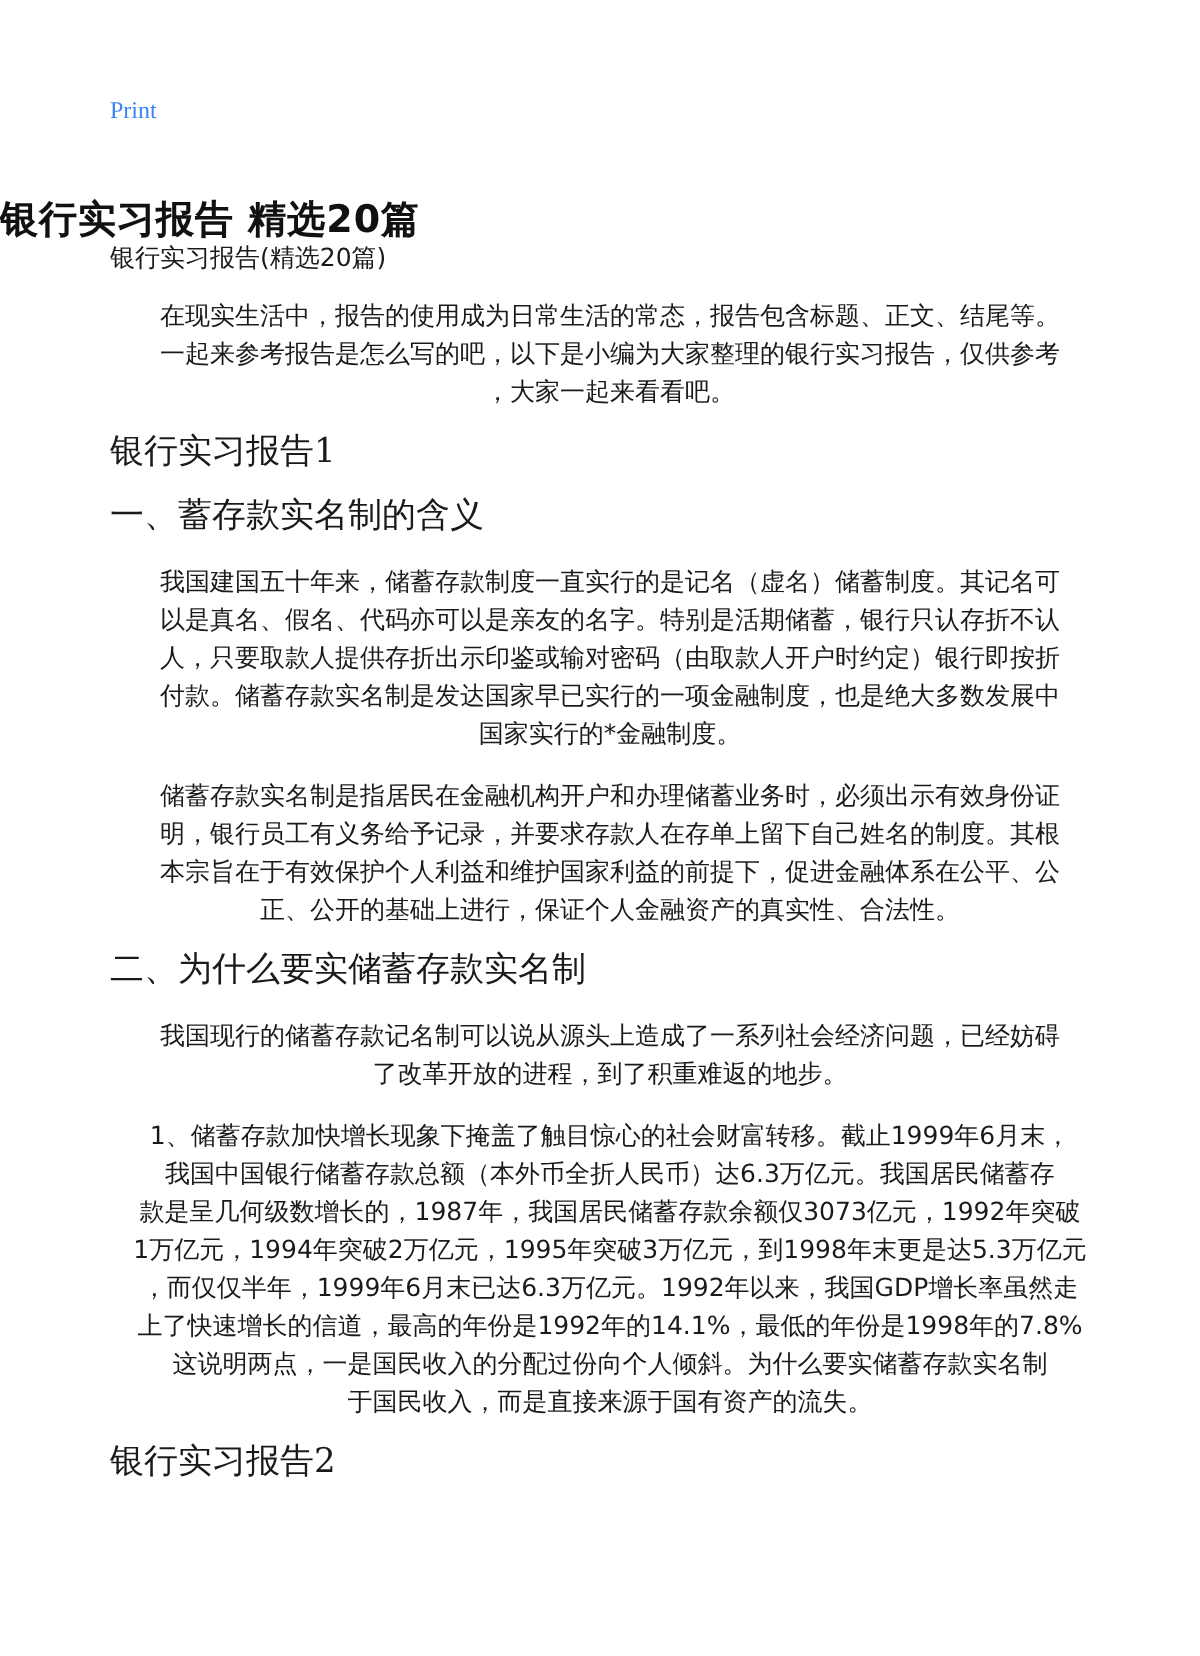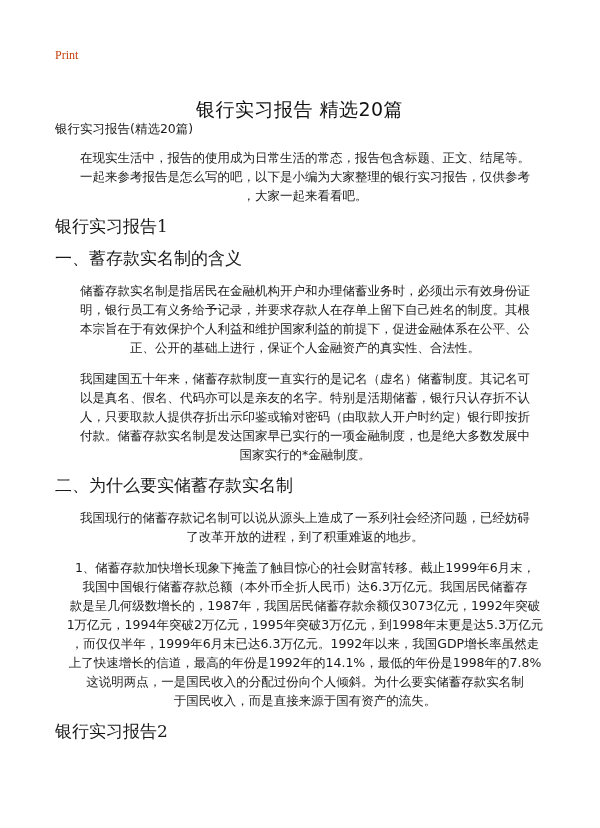--- a/index.html
+++ b/index.html
@@ -4,25 +4,25 @@
   <style>
     html, body { margin: 0; padding: 0; background: #ffffff; }
     body {
       width: 600px; height: 828px; overflow: hidden; position: relative;
       color: #1a1a1a;
       font-family: "DejaVu Sans", "Liberation Sans", sans-serif;
     }
     .print-link {
       position: absolute; left: 55px; top: 48px;
       font-family: "Liberation Serif", "DejaVu Serif", serif;
-      font-size: 12px; color: #c2410c;
+      font-size: 12px; color: #3b82f6;
     }
     .doc-title {
-      position: absolute; left: 0; width: 599px; top: 84px; text-align: center;
-      font-size: 19px; font-weight: normal; color: #111; letter-spacing: 0.5px;
+      position: absolute; left: 0; width: 599px; top: 84px; text-align: left;
+      font-size: 19px; font-weight: bold; color: #111; letter-spacing: 0.5px;
     }
     .content { position: absolute; left: 55px; width: 500px; top: 120px; }
     .subtitle { font-size: 12.5px; line-height: 18px; margin: 0 0 10px 0; }
     p.para { margin: 0 0 12px 0; font-size: 12.5px; line-height: 19px; text-align: center; }
     .ln { display: block; white-space: nowrap; }
     h3.sec {
       margin: 0 0 14px 0; font-size: 17px; line-height: 18px; font-weight: normal;
       font-family: "DejaVu Serif", "Liberation Serif", serif;
     }
   </style>
@@ -40,32 +40,32 @@
     <span class="ln">在现实生活中，报告的使用成为日常生活的常态，报告包含标题、正文、结尾等。</span>
     <span class="ln">一起来参考报告是怎么写的吧，以下是小编为大家整理的银行实习报告，仅供参考</span>
     <span class="ln">，大家一起来看看吧。</span>
   </p>
 
   <h3 class="sec">银行实习报告1</h3>
 
   <h3 class="sec">一、蓄存款实名制的含义</h3>
 
   <p class="para">
-    <span class="ln">储蓄存款实名制是指居民在金融机构开户和办理储蓄业务时，必须出示有效身份证</span>
-    <span class="ln">明，银行员工有义务给予记录，并要求存款人在存单上留下自己姓名的制度。其根</span>
-    <span class="ln">本宗旨在于有效保护个人利益和维护国家利益的前提下，促进金融体系在公平、公</span>
-    <span class="ln">正、公开的基础上进行，保证个人金融资产的真实性、合法性。</span>
-  </p>
-
-  <p class="para">
     <span class="ln">我国建国五十年来，储蓄存款制度一直实行的是记名（虚名）储蓄制度。其记名可</span>
     <span class="ln">以是真名、假名、代码亦可以是亲友的名字。特别是活期储蓄，银行只认存折不认</span>
     <span class="ln">人，只要取款人提供存折出示印鉴或输对密码（由取款人开户时约定）银行即按折</span>
     <span class="ln">付款。储蓄存款实名制是发达国家早已实行的一项金融制度，也是绝大多数发展中</span>
     <span class="ln">国家实行的*金融制度。</span>
+  </p>
+
+  <p class="para">
+    <span class="ln">储蓄存款实名制是指居民在金融机构开户和办理储蓄业务时，必须出示有效身份证</span>
+    <span class="ln">明，银行员工有义务给予记录，并要求存款人在存单上留下自己姓名的制度。其根</span>
+    <span class="ln">本宗旨在于有效保护个人利益和维护国家利益的前提下，促进金融体系在公平、公</span>
+    <span class="ln">正、公开的基础上进行，保证个人金融资产的真实性、合法性。</span>
   </p>
 
   <h3 class="sec">二、为什么要实储蓄存款实名制</h3>
 
   <p class="para">
     <span class="ln">我国现行的储蓄存款记名制可以说从源头上造成了一系列社会经济问题，已经妨碍</span>
     <span class="ln">了改革开放的进程，到了积重难返的地步。</span>
   </p>
 
   <p class="para">

